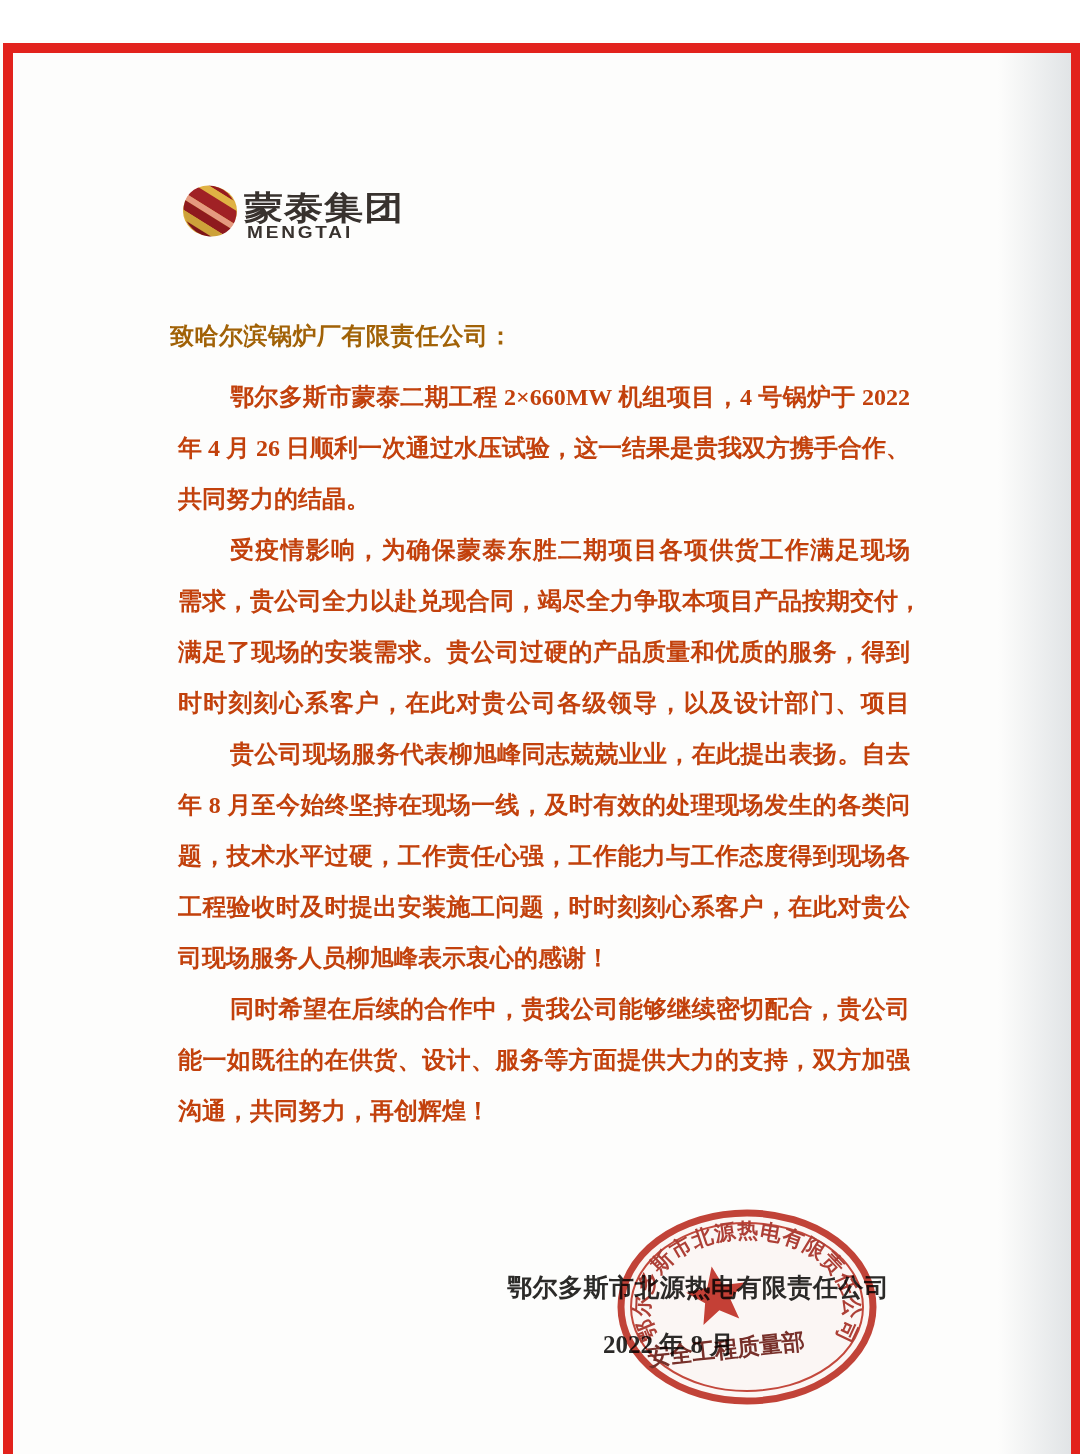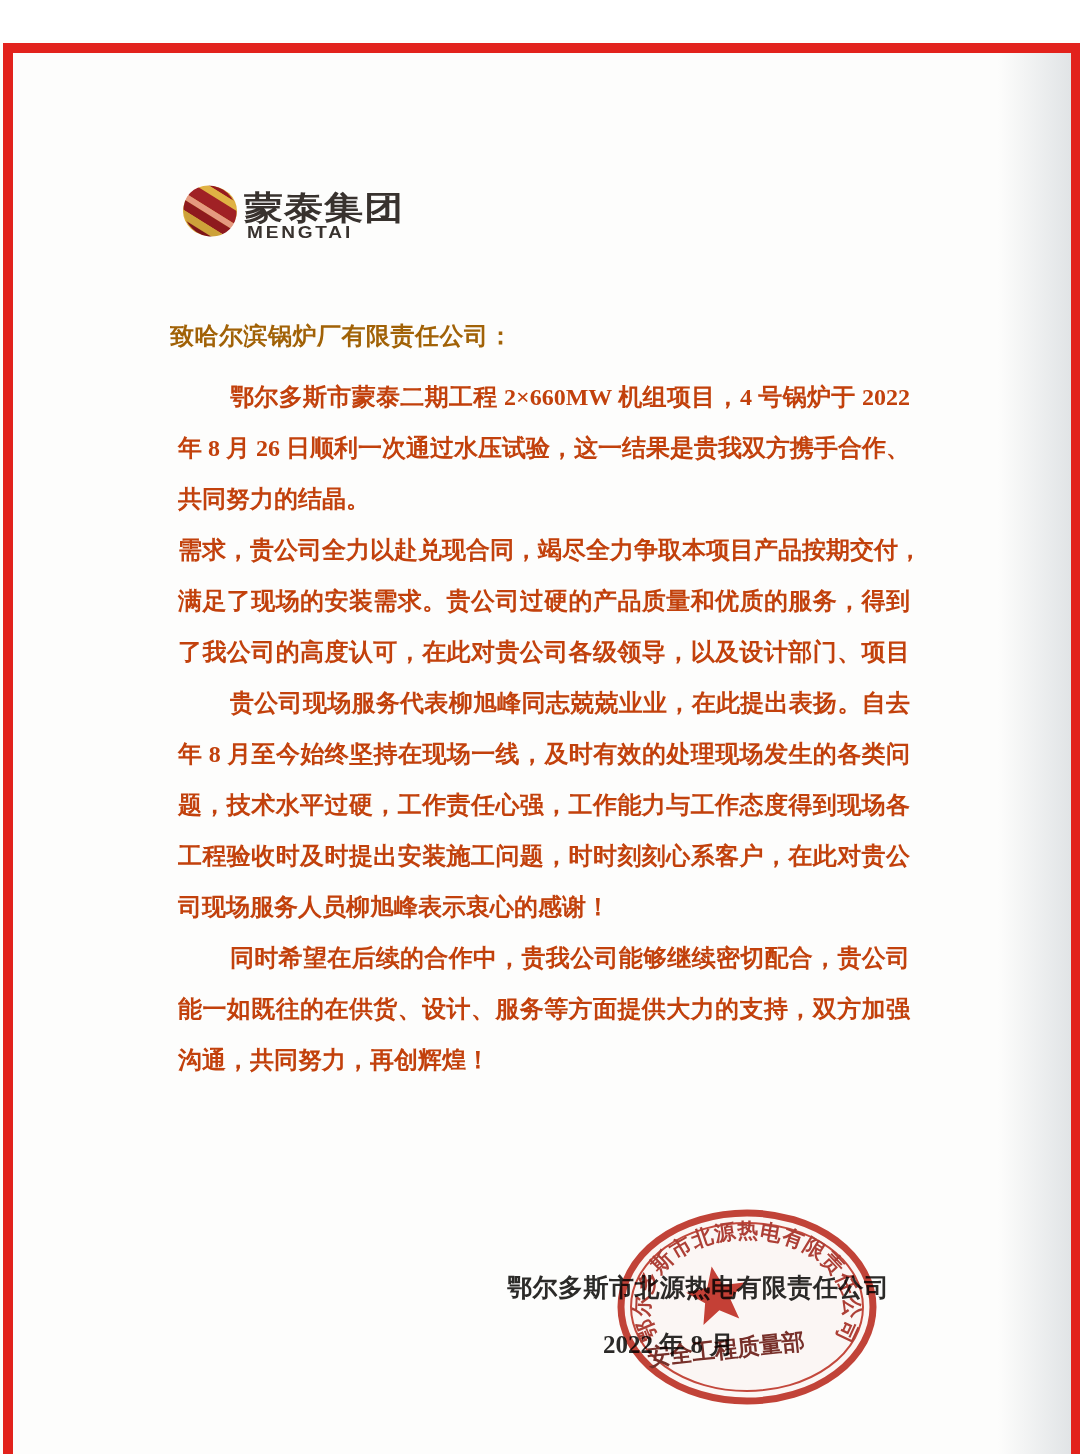--- a/index.html
+++ b/index.html
@@ -78,26 +78,27 @@
     </g>
   </svg>
   <div class="logo-cn">蒙泰集团</div>
   <div class="logo-en">MENGTAI</div>
 
 
   <div class="salutation">致哈尔滨锅炉厂有限责任公司：</div>
 
   <div class="body-text">
     <div class="bline indent">鄂尔多斯市蒙泰二期工程 2×660MW 机组项目，4 号锅炉于 2022</div>
-    <div class="bline">年 8 月 26 日顺利一次通过水压试验，这一结果是贵我双方携手合作、</div>
+    <div class="bline">年 4 月 26 日顺利一次通过水压试验，这一结果是贵我双方携手合作、</div>
     <div class="bline end">共同努力的结晶。</div>
 
+    <div class="bline indent">受疫情影响，为确保蒙泰东胜二期项目各项供货工作满足现场</div>
     <div class="bline">需求，贵公司全力以赴兑现合同，竭尽全力争取本项目产品按期交付，</div>
     <div class="bline">满足了现场的安装需求。贵公司过硬的产品质量和优质的服务，得到</div>
-    <div class="bline">了我公司的高度认可，在此对贵公司各级领导，以及设计部门、项目</div>
+    <div class="bline">时时刻刻心系客户，在此对贵公司各级领导，以及设计部门、项目</div>
 
     <div class="bline indent">贵公司现场服务代表柳旭峰同志兢兢业业，在此提出表扬。自去</div>
     <div class="bline">年 8 月至今始终坚持在现场一线，及时有效的处理现场发生的各类问</div>
     <div class="bline">题，技术水平过硬，工作责任心强，工作能力与工作态度得到现场各</div>
     <div class="bline">工程验收时及时提出安装施工问题，时时刻刻心系客户，在此对贵公</div>
     <div class="bline end">司现场服务人员柳旭峰表示衷心的感谢！</div>
 
     <div class="bline indent">同时希望在后续的合作中，贵我公司能够继续密切配合，贵公司</div>
     <div class="bline">能一如既往的在供货、设计、服务等方面提供大力的支持，双方加强</div>
     <div class="bline end">沟通，共同努力，再创辉煌！</div>

